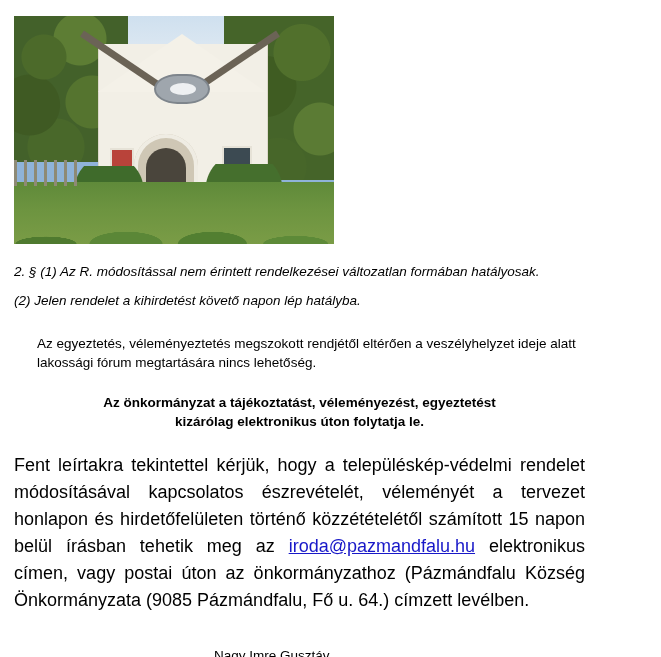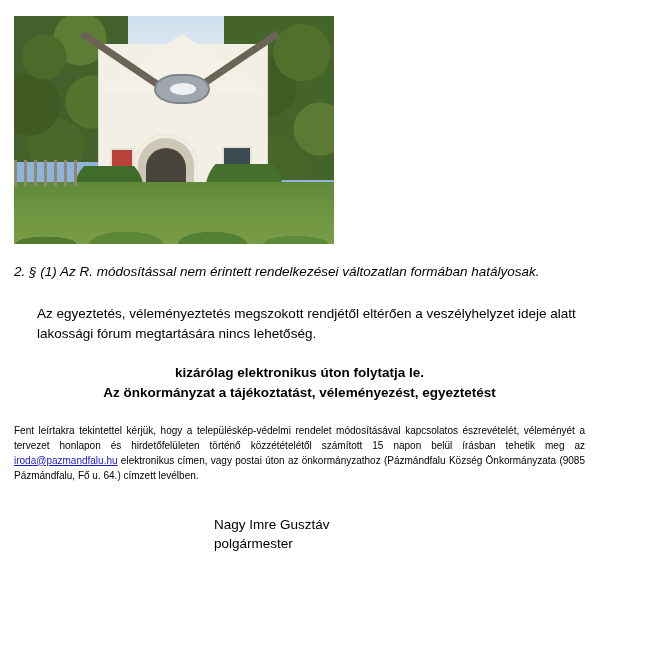--- a/index.html
+++ b/index.html
@@ -204,21 +204,21 @@
   }
   .center-bold {
     margin-top: 20px;
     text-align: center;
     font-weight: bold;
     font-size: 13.5px;
     line-height: 1.45;
   }
   .para-justify {
     margin-top: 20px;
-    font-size: 10px;
+    font-size: 18px;
     line-height: 1.5;
     text-align: justify;
   }
   a.mail {
     color: #1818c8;
     text-decoration: underline;
   }
   .place-date {
     margin-top: 24px;
     font-size: 13.5px;
@@ -254,26 +254,27 @@
       <div class="shrub-a"></div>
       <div class="shrub-b"></div>
       <div class="grass"></div>
       <div class="grass-tufts"></div>
       <div class="fence"></div>
     </div>
   </div>
 
   <div class="italic-line p1">2. § (1) Az R. módosítással nem érintett rendelkezései változatlan formában hatályosak.</div>
 
+  <div class="italic-line p2">(2) Jelen rendelet a kihirdetést követő napon lép hatályba.</div>
 
   <div class="para-normal">Az egyeztetés, véleményeztetés megszokott rendjétől eltérően a veszélyhelyzet ideje alatt lakossági fórum megtartására nincs lehetőség.</div>
 
   <div class="center-bold">
+    <div>Az önkormányzat a tájékoztatást, véleményezést, egyeztetést</div>
     <div>kizárólag elektronikus úton folytatja le.</div>
-    <div>Az önkormányzat a tájékoztatást, véleményezést, egyeztetést</div>
   </div>
 
   <div class="para-justify">
     <span>Fent leírtakra tekintettel kérjük, hogy a településkép-védelmi rendelet módosításával kapcsolatos észrevételét, véleményét a tervezet honlapon és hirdetőfelületen történő közzétételétől számított 15 napon belül írásban tehetik meg az </span><a class="mail" href="#">iroda@pazmandfalu.hu</a><span> elektronikus címen, vagy postai úton az önkormányzathoz (Pázmándfalu Község Önkormányzata (9085 Pázmándfalu, Fő u. 64.) címzett levélben.</span>
   </div>
 
 
   <div class="sign">
     <div>Nagy Imre Gusztáv</div>
     <div>polgármester</div>

